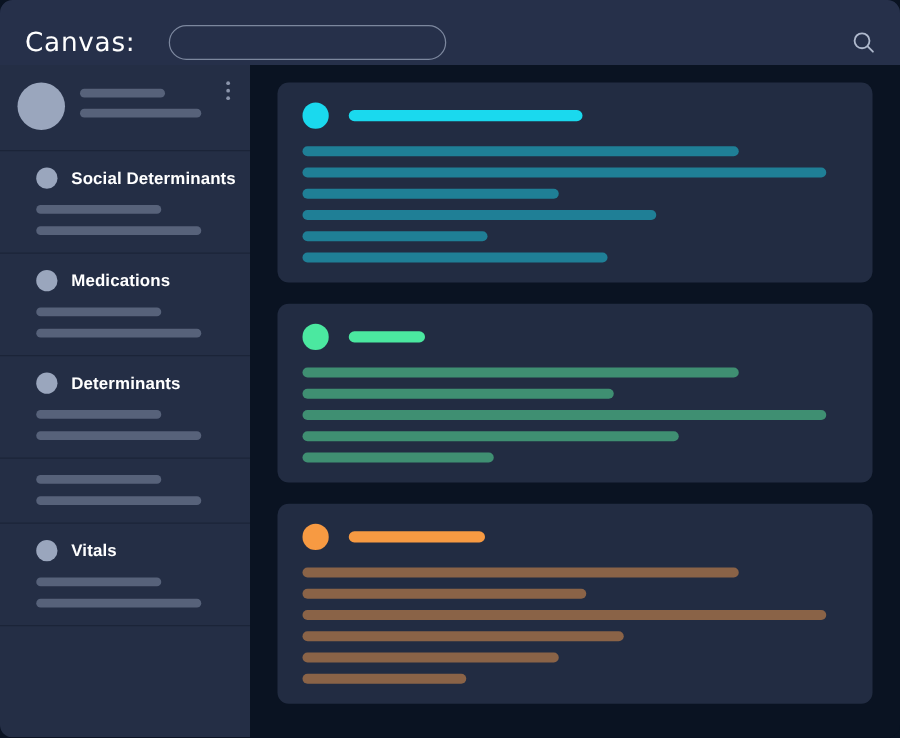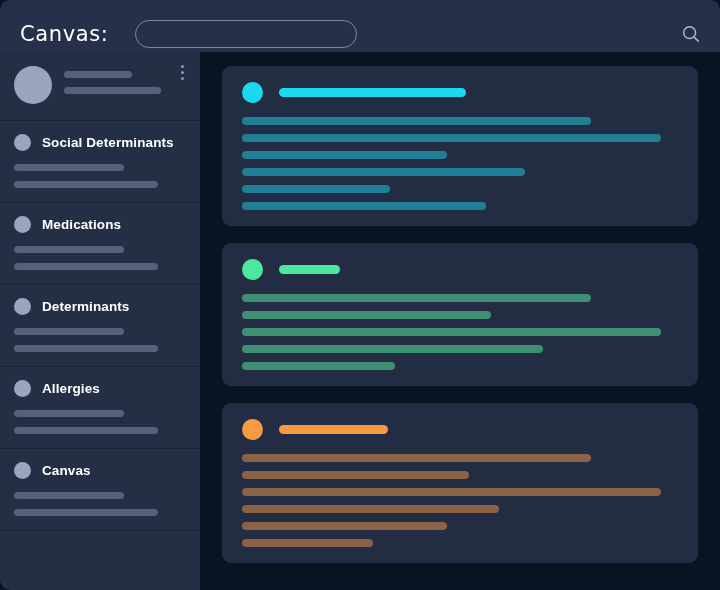--- a/index.html
+++ b/index.html
@@ -123,21 +123,21 @@
   }
   .kebab i {
     display: block;
     width: 3px;
     height: 3px;
     border-radius: 50%;
     background: #8b95ab;
   }
 
   .nav-item {
-    padding: 13px 12px 14px 14px;
+    padding: 13px 12px 14px 29px;
     border-bottom: 1px solid #1b2438;
     cursor: pointer;
   }
 
   .nav-head {
     display: flex;
     align-items: center;
     gap: 11px;
     margin-bottom: 13px;
   }
@@ -266,34 +266,30 @@
           <span class="nav-dot"></span>
           <span class="nav-label">Determinants</span>
         </div>
         <div class="nav-bars">
           <div class="ph" style="width:63%"></div>
           <div class="ph" style="width:83%"></div>
         </div>
       </div>
 
       <div class="nav-item">
+        <div class="nav-bars">
+          <div class="ph" style="width:63%"></div>
+          <div class="ph" style="width:83%"></div>
+        </div>
+      </div>
+
+      <div class="nav-item">
         <div class="nav-head">
           <span class="nav-dot"></span>
-          <span class="nav-label">Allergies</span>
-        </div>
-        <div class="nav-bars">
-          <div class="ph" style="width:63%"></div>
-          <div class="ph" style="width:83%"></div>
-        </div>
-      </div>
-
-      <div class="nav-item">
-        <div class="nav-head">
-          <span class="nav-dot"></span>
-          <span class="nav-label">Canvas</span>
+          <span class="nav-label">Vitals</span>
         </div>
         <div class="nav-bars">
           <div class="ph" style="width:63%"></div>
           <div class="ph" style="width:83%"></div>
         </div>
       </div>
 
       <div class="sidebar-filler"></div>
     </div>
 

